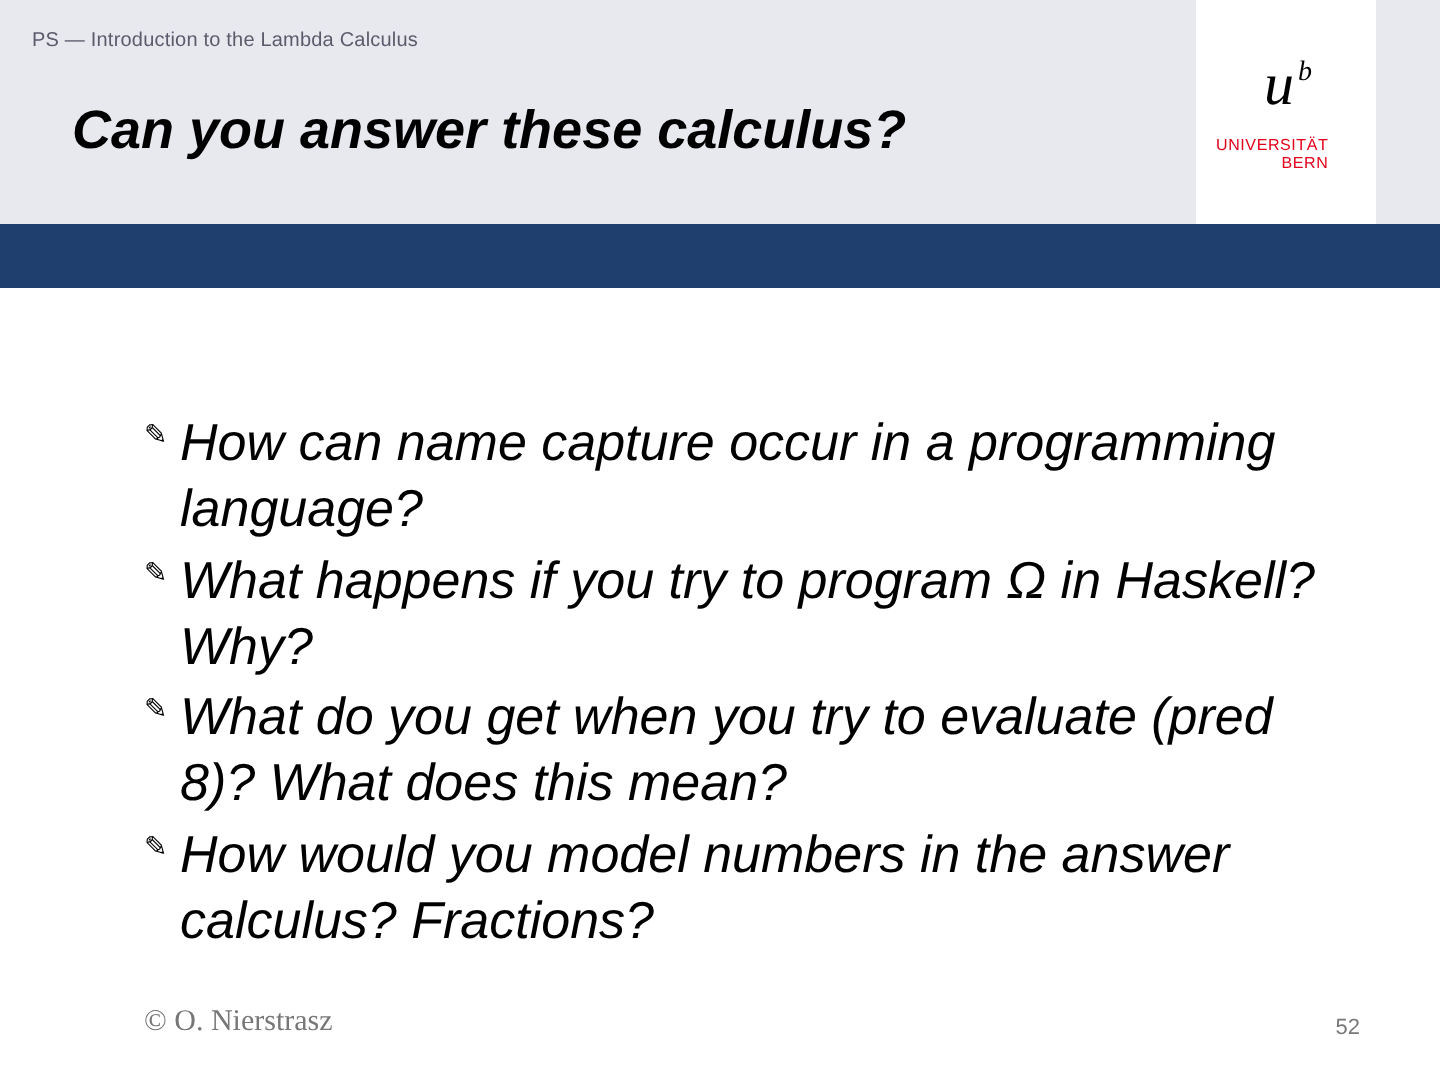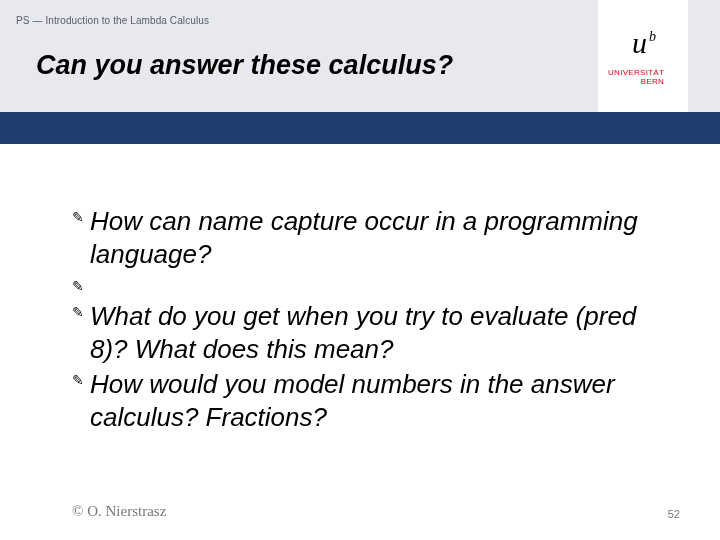--- a/index.html
+++ b/index.html
@@ -144,20 +144,21 @@
 
 <div class="blue-bar"></div>
 
 <div class="content">
   <div class="item">
     <div class="bullet">✎</div>
     <div class="item-text">How can name capture occur in a programming language?</div>
   </div>
   <div class="item">
     <div class="bullet">✎</div>
+    <div class="item-text">What happens if you try to program Ω in Haskell? Why?</div>
   </div>
   <div class="item">
     <div class="bullet">✎</div>
     <div class="item-text">What do you get when you try to evaluate (pred 8)? What does this mean?</div>
   </div>
   <div class="item">
     <div class="bullet">✎</div>
     <div class="item-text">How would you model numbers in the answer calculus? Fractions?</div>
   </div>
 </div>

